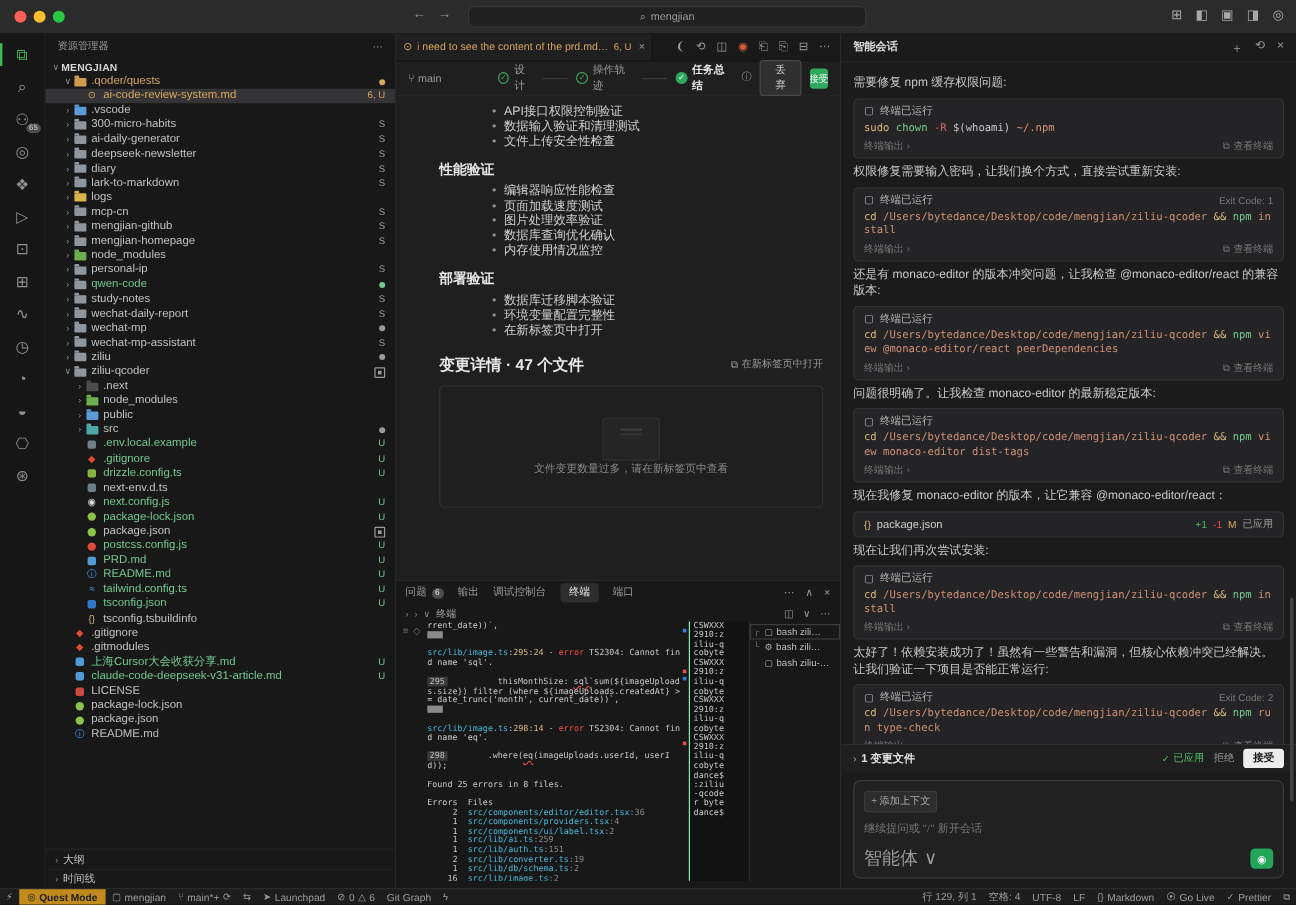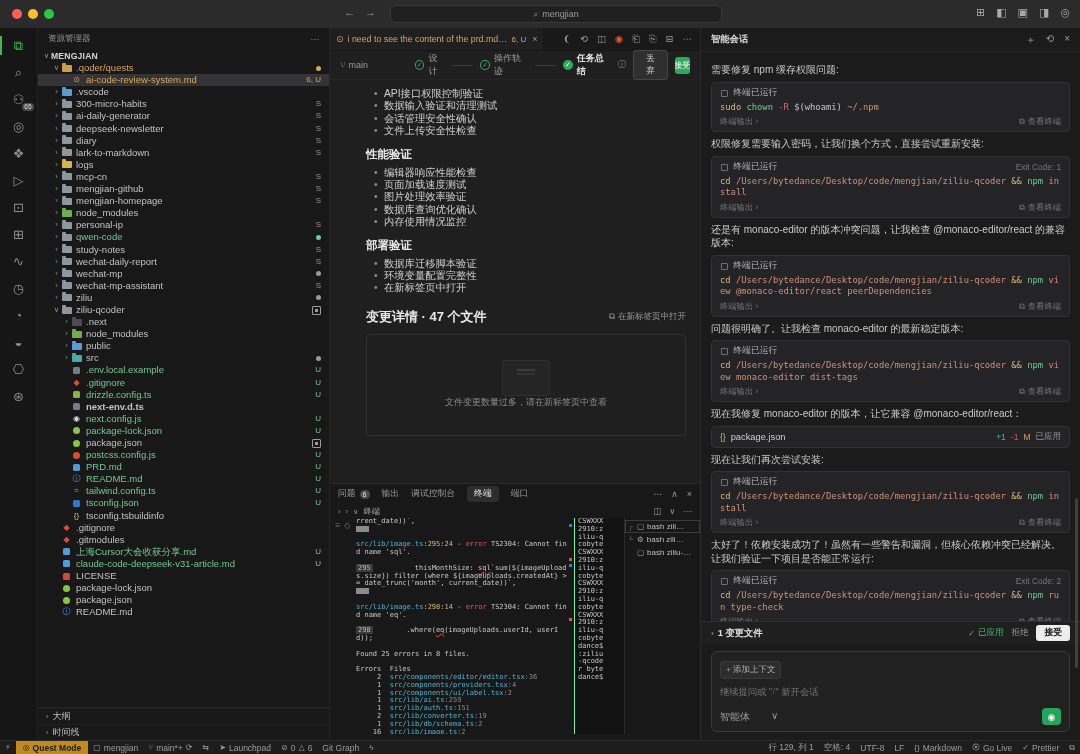--- a/index.html
+++ b/index.html
@@ -70,21 +70,21 @@
   .step{display:flex;align-items:center;gap:4px;}
   .step .slabel{color:#9a9a9a;}
   .step.active .slabel{color:#e8e8e8;font-weight:bold;}
   .conn{width:22px;height:1px;background:#3a3a3b;}
   #discard-btn{margin-left:auto;background:#2f2f30;border:1px solid #464647;color:#d6d6d6;font-size:8.5px;
      border-radius:3px;padding:2px 8px;}
   #accept-mini{width:16px;height:17px;background:#2ea95d;border-radius:3px;color:#fff;font-size:8px;
      overflow:hidden;display:flex;align-items:center;justify-content:center;white-space:nowrap;}
   #edcontent{padding:6px 14px 0 36px;}
   #edcontent ul{margin:2px 0 6px 0;padding-left:10px;list-style:none;}
-  #edcontent li{font-size:10.3px;line-height:12.4px;color:#cfcfcf;position:relative;padding-left:8px;}
+  #edcontent li{font-size:10.3px;line-height:12.4px;color:#cfcfcf;position:relative;padding-left:8px;margin-left:36px;}
   #edcontent li::before{content:"•";position:absolute;left:-2px;color:#8f8f8f;}
   #edcontent h3{margin:9px 0 5px 0;font-size:11.5px;color:#e8e8e8;}
   #changes-head{display:flex;align-items:center;margin-top:13px;}
   #changes-title{font-size:13px;font-weight:bold;color:#e8e8e8;}
   #changes-link{margin-left:auto;font-size:8.5px;color:#9a9a9a;display:flex;gap:3px;align-items:center;}
   #changes-box{margin-top:8px;height:100px;border:1px solid #313132;border-radius:4px;display:flex;flex-direction:column;
      align-items:center;justify-content:center;}
   #doc-illus{width:46px;height:34px;background:#252526;border:1px solid #303031;border-radius:3px;position:relative;}
   #doc-illus::before{content:"";position:absolute;left:14px;top:8px;width:18px;height:2px;background:#3c3c3d;box-shadow:0 4px 0 #333334;}
   #changes-ph{font-size:9px;color:#8a8a8a;}
@@ -137,21 +137,21 @@
   #review .summary{font-size:9.3px;color:#e0e0e0;font-weight:bold;display:flex;gap:4px;align-items:center;}
   #review .arr{color:#8f8f8f;font-size:8px;}
   #review .right{margin-left:auto;display:flex;align-items:center;gap:8px;font-size:8.5px;}
   #applied{color:#4fbf67;display:flex;gap:3px;align-items:center;}
   #reject{color:#9a9a9a;}
   #accept-btn{background:#ededed;color:#151515;border-radius:3px;padding:2px 8px;font-size:8.8px;font-weight:bold;}
   #inputbox{margin:7px 10px 8px 10px;border:1px solid #3a3a3b;background:#212122;border-radius:6px;padding:6px 8px;flex:none;font-family:Liberation Serif, serif;}
   #ctxchip{display:inline-block;background:#2d2d2e;border:1px solid #3a3a3b;border-radius:3px;color:#aaaaaa;font-size:8.5px;padding:2px 5px;}
   #chat-ph{font-size:9.3px;color:#767676;margin-top:7px;}
   #input-foot{display:flex;align-items:center;margin-top:9px;}
-  #agent-sel{font-size:10px;color:#9a9a9a;display:flex;gap:21px;align-items:flex-start;}
+  #agent-sel{font-size:15px;color:#9a9a9a;display:flex;gap:5px;align-items:flex-start;}
   #send-btn{margin-left:auto;width:19px;height:17px;background:#23a55a;border-radius:4px;color:#fff;font-size:9px;
      display:flex;align-items:center;justify-content:center;}
   #chat-scroll{position:absolute;right:2px;top:470px;width:3px;height:170px;background:#404041;border-radius:2px;}
 
   
   #statusbar{position:absolute;left:0;top:740px;width:1080px;height:14px;background:#1d1d1e;border-top:1px solid #2a2a2b;
      display:flex;align-items:center;font-size:8.5px;color:#9d9d9d;box-sizing:border-box;}
   .sitem{display:flex;align-items:center;gap:3px;padding:0 5px;height:14px;white-space:nowrap;}
   .sitem.accent{background:#c08a1d;color:#1c1c1c;font-weight:bold;padding:0 7px;}
   #status-right{margin-left:auto;display:flex;}
@@ -475,21 +475,21 @@
         </div>
         <div class="trow" style="padding-left: 24px;">
           <span class="arr"></span>
           <span class="fico">
             <span class="fsq" style="background: rgb(134, 179, 68);"></span>
           </span>
           <span class="lbl new">drizzle.config.ts</span>
           <span class="spacer"></span>
           <span class="tbadge green">U</span>
         </div>
-        <div class="trow" style="padding-left: 24px; font-weight: bold;">
+        <div class="trow" style="padding-left: 24px;">
           <span class="arr"></span>
           <span class="fico">
             <span class="fsq" style="background: rgb(109, 128, 134);"></span>
           </span>
           <span class="lbl">next-env.d.ts</span>
           <span class="spacer"></span>
         </div>
         <div class="trow" style="padding-left: 24px;">
           <span class="arr"></span>
           <span class="fico">
@@ -691,21 +691,20 @@
         </span>
       <span style="font-size:8.5px;color:#8f8f8f;">ⓘ</span>
       <button id="discard-btn">丢弃</button>
       <div id="accept-mini">接受</div>
     </div>
     <div id="edcontent">
       <div id="checklist">
           <ul>
             <li>API接口权限控制验证</li>
             <li>数据输入验证和清理测试</li>
-            <li>会话管理安全性确认</li>
             <li>文件上传安全性检查</li>
           </ul>
           <h3>性能验证</h3>
           <ul>
             <li>编辑器响应性能检查</li>
             <li>页面加载速度测试</li>
             <li>图片处理效率验证</li>
             <li>数据库查询优化确认</li>
             <li>内存使用情况监控</li>
           </ul>

